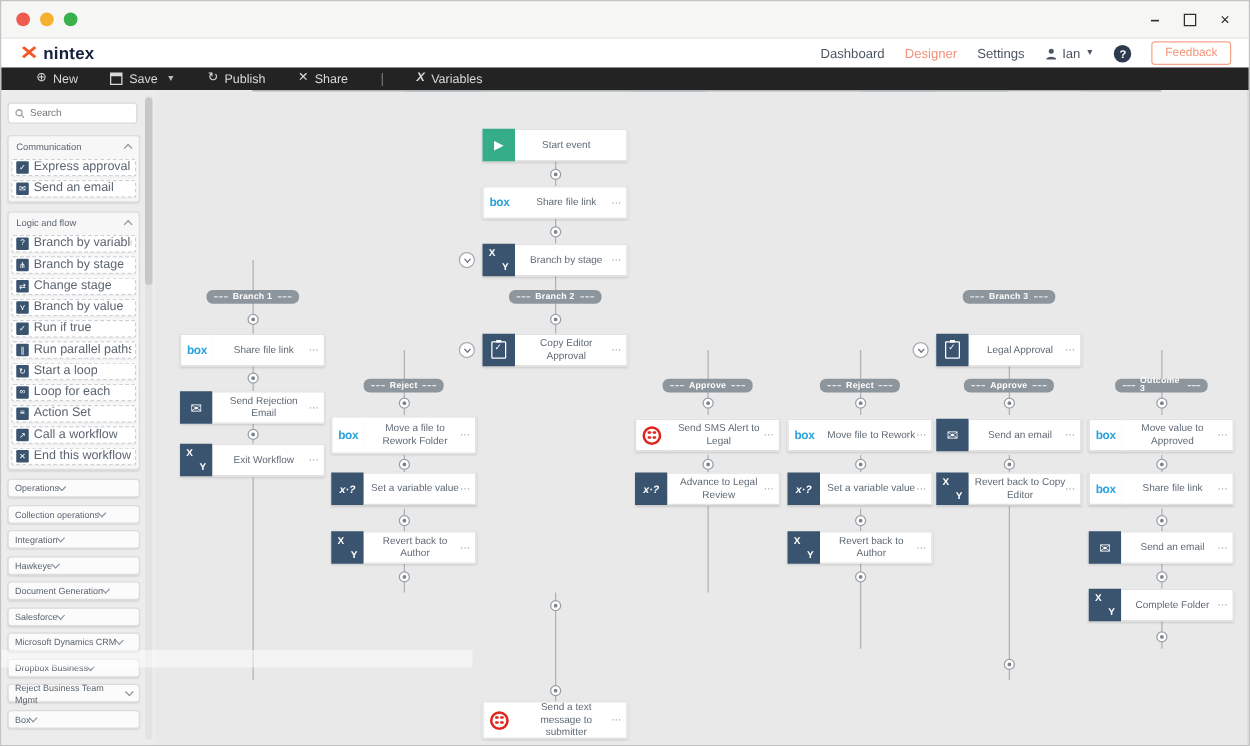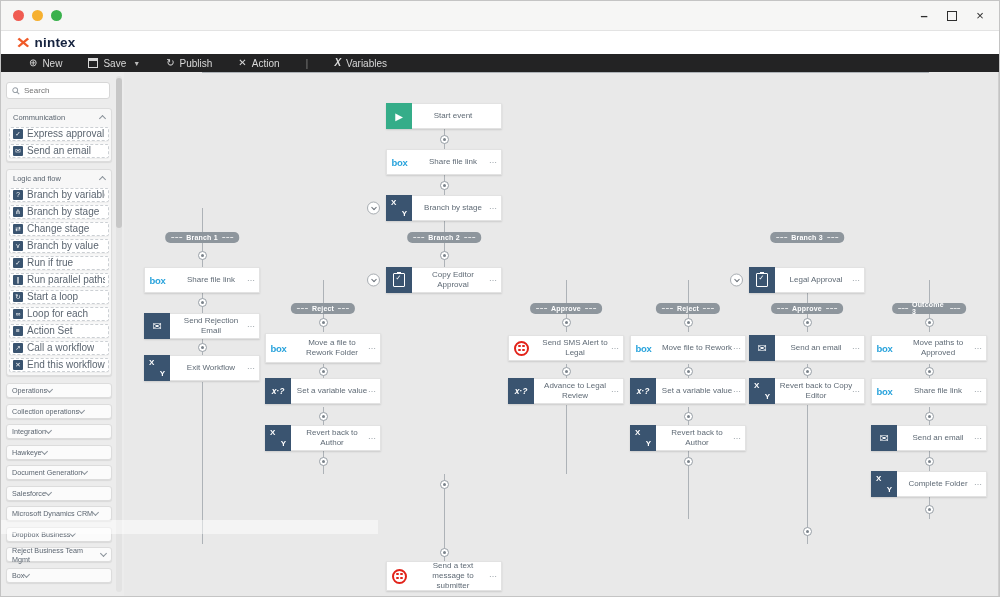--- a/index.html
+++ b/index.html
@@ -111,39 +111,56 @@
         </span>
       <span class="wc wc-close">×</span>
     </div>
   </div>
 
   <div class="appheader">
     <div class="brand">
       <span class="brand-x">✕</span>
       <span class="brand-name">nintex</span>
     </div>
+    <div class="hnav">
+      <span class="nav-item">Dashboard</span>
+      <span class="nav-item nav-active">Designer</span>
+      <span class="nav-item">Settings</span>
+      <span class="usermenu">
+        <span class="user-ico">
+          <svg width="10" height="10" viewBox="0 0 10 10">
+              <circle cx="5" cy="3" r="2" fill="#4c5663"></circle>
+              <path d="M1 9.5 C1 6.8 9 6.8 9 9.5 Z" fill="#4c5663"></path>
+            </svg>
+        </span>
+        <span>Ian</span>
+        <span class="caret">▼</span>
+      </span>
+      <span class="help-circle">?</span>
+      <button class="feedback-btn">Feedback</button>
+    </div>
   </div>
 
   <div class="toolbar">
     <span class="tb-item">
       <span class="tb-ico">⊕</span>
       <span>New</span>
     </span>
     <span class="tb-item">
       <span class="tb-save-ico"></span>
       <span>Save</span>
       <span class="tb-caret">▼</span>
     </span>
     <span class="tb-item">
       <span class="tb-ico">↻</span>
       <span>Publish</span>
     </span>
     <span class="tb-item">
       <span class="tb-ico">✕</span>
-      <span>Action</span>
+      <span>Share</span>
     </span>
     <span class="tb-sep">|</span>
     <span class="tb-item">
       <span class="tb-ico tb-var-ico">X</span>
       <span>Variables</span>
     </span>
   </div>
 
   <div class="main">
     <div class="sidebar">
@@ -526,21 +543,21 @@
           <span class="fn-card">
             <span class="fn-label">Revert back to Copy Editor</span>
             <span class="fn-menu">⋯</span>
           </span>
         </div>
         <div class="flow-node hit" style="left: 870px; top: 263px; height: 26px;">
           <span class="fn-icon ic-box">
             <span class="glyph">box</span>
           </span>
           <span class="fn-card">
-            <span class="fn-label">Move paths to Approved</span>
+            <span class="fn-label">Move value to Approved</span>
             <span class="fn-menu">⋯</span>
           </span>
         </div>
         <div class="flow-node hit" style="left: 870px; top: 306px; height: 26px;">
           <span class="fn-icon ic-box">
             <span class="glyph">box</span>
           </span>
           <span class="fn-card">
             <span class="fn-label">Share file link</span>
             <span class="fn-menu">⋯</span>

